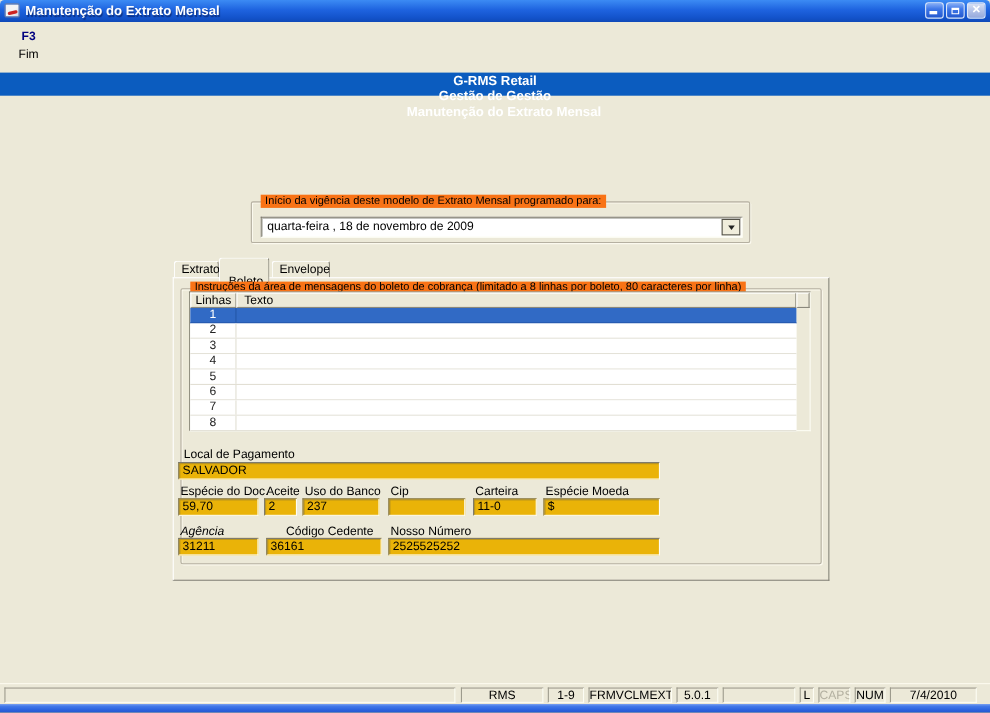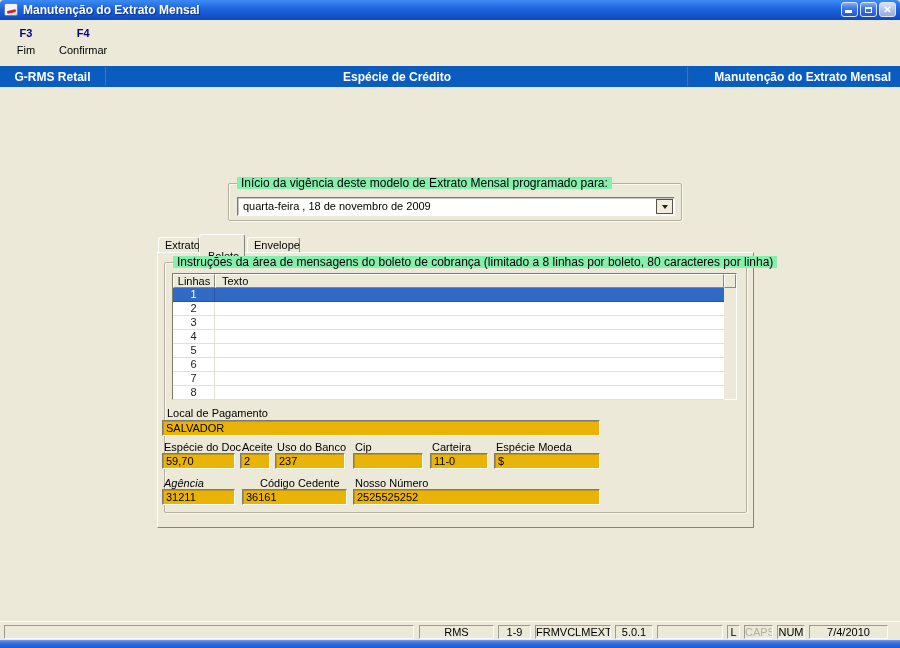--- a/index.html
+++ b/index.html
@@ -30,48 +30,48 @@
   .glyph-rest{position:absolute;left:4px;top:4px;width:7px;height:6px;border:1px solid #fff;border-top-width:2px;background:transparent;}
   .glyph-close{color:#fff;font-size:10px;font-weight:bold;font-style:normal;line-height:1;}
   
   .toolbar{position:absolute;left:0;top:20px;width:900px;height:46px;background:#ECE9D8;display:flex;padding:3px 0 0 4px;gap:4px;}
   .tbtn{min-width:44px;padding:2px 6px;text-align:center;border:1px solid transparent;border-radius:2px;cursor:default;}
   .fkey{color:#000080;font-weight:bold;font-size:11px;line-height:14px;}
   .flabel{color:#000;font-size:11px;line-height:15px;margin-top:3px;}
   
   .menubar{position:absolute;left:0;top:66px;width:900px;height:21px;
     background:#0B5CBF;color:#fff;font-weight:bold;font-size:12px;
-    display:flex;align-items:center;}
+    display:flex;align-items:center;flex-direction:column;}
   .mb-left{width:105px;text-align:center;}
   .mb-sep{width:2px;height:19px;background:linear-gradient(90deg,#3F83D6,#0A4FA6);}
   .mb-center{flex:1;text-align:center;}
   .mb-right{width:211px;text-align:right;padding-right:9px;}
   
   .gbox{position:absolute;border:1px solid #B5B0A1;border-radius:2px;
     box-shadow:inset 1px 1px 0 #FBF9EE,1px 1px 0 #FBF9EE;}
-  .gbox-label{position:absolute;top:-7px;left:8px;background:#86efac;padding:0 4px;
-    font-size:12px;line-height:12px;white-space:nowrap;}
+  .gbox-label{position:absolute;top:-7px;left:8px;background:#f97316;padding:0 4px;
+    font-size:10px;line-height:12px;white-space:nowrap;}
   
   .combo{position:absolute;left:8px;top:13px;width:438px;height:19px;background:#fff;
     border:1px solid;border-color:#7E7B6D #FDFDF4 #FDFDF4 #7E7B6D;
     box-shadow:inset 1px 1px 0 rgba(84,82,72,.35);}
   .combo-text{position:absolute;left:5px;top:2px;font-size:11px;}
   .combo-btn{position:absolute;right:1px;top:1px;width:17px;height:15px;background:#F0EDDC;
     border:1px solid #55534A;display:flex;align-items:center;justify-content:center;}
   .arrow-down{width:0;height:0;border:3px solid transparent;border-top:4px solid #222;margin-top:4px;}
   
   .tab{position:absolute;top:237px;height:17px;background:#ECE9D8;
     border:1px solid;border-color:#FFFFFF #87857A transparent #FFFFFF;
     border-radius:3px 3px 0 0;padding:0 6px;font-size:11px;line-height:15px;z-index:1;}
   .tab.active{top:234px;height:20px;z-index:3;padding:12px 8px;line-height:18px;}
   
   .panel{position:absolute;left:157px;top:252px;width:597px;height:276px;background:#ECE9D8;
     border:1px solid;border-color:#FFFFFF #87857A #87857A #FFFFFF;z-index:2;}
   
-  .grid{position:absolute;left:172px;top:273px;width:565px;height:127px;background:#ECE9D8;
+  .grid{position:absolute;left:172px;top:265px;width:565px;height:127px;background:#ECE9D8;
     border:1px solid;border-color:#7E7B6D #FDFDF4 #FDFDF4 #7E7B6D;z-index:4;}
   .ghead{display:flex;height:14px;}
   .th{background:#ECE9D8;border:1px solid;border-color:#FFFFFF #8A887C #8A887C #FFFFFF;
     font-size:11px;line-height:12px;}
   .th-linhas{width:42px;text-align:center;}
   .th-texto{width:509px;padding-left:6px;}
   .th-fill{flex:1;}
   .tbody{width:551px;background:#fff;}
   .trow{display:flex;height:14px;border-bottom:1px solid #E2DFD4;background:#fff;}
   .cnum{width:42px;text-align:center;color:#222;border-right:1px solid #E2DFD4;line-height:13px;font-size:11px;}
@@ -113,30 +113,26 @@
           <i class="glyph-close">✕</i>
         </span>
     </span>
   </div>
 
   <div class="toolbar">
     <div class="tbtn">
       <div class="fkey">F3</div>
       <div class="flabel">Fim</div>
     </div>
-    <div class="tbtn">
-      <div class="fkey">F4</div>
-      <div class="flabel">Confirmar</div>
-    </div>
   </div>
 
   <div class="menubar">
     <span class="mb-left">G-RMS Retail</span>
     <span class="mb-sep"></span>
-    <span class="mb-center">Espécie de Crédito</span>
+    <span class="mb-center">Gestão de Gestão</span>
     <span class="mb-sep"></span>
     <span class="mb-right">Manutenção do Extrato Mensal</span>
   </div>
 
   <div class="gbox" style="left:228px;top:183px;width:454px;height:38px;">
     <span class="gbox-label">Início da vigência deste modelo de Extrato Mensal programado para:</span>
     <div class="combo">
       <span class="combo-text">quarta-feira , 18 de novembro de 2009</span>
       <span class="combo-btn">
         <i class="arrow-down"></i>

